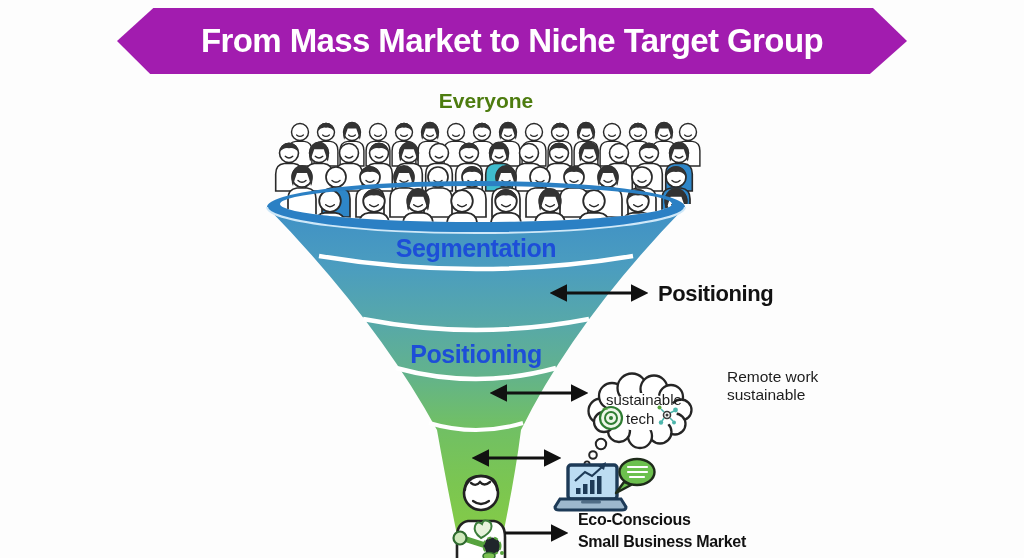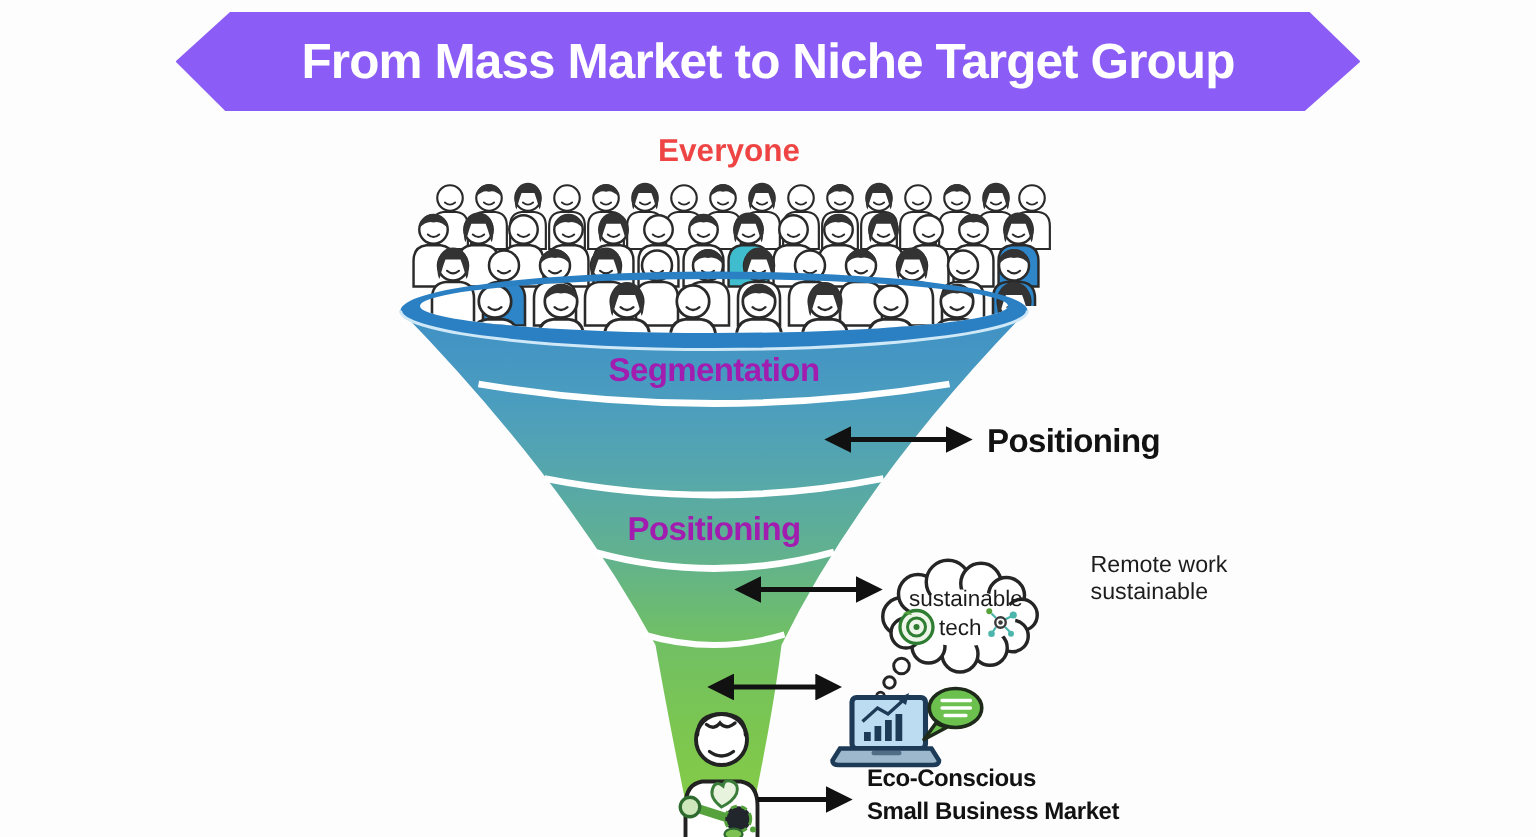--- a/index.html
+++ b/index.html
@@ -1,26 +1,26 @@
 <!DOCTYPE html>
 <html><head>
 <meta charset="utf-8">
 <style>
   html,body{margin:0;padding:0;background:#fff;}
   .stage{position:relative;width:1024px;height:558px;background:#fdfdfd;overflow:hidden;
          font-family:"Liberation Sans",sans-serif;color:#1b1b1b;}
   .stage svg.scene{position:absolute;left:0;top:0;}
-  .banner{position:absolute;left:117px;top:8px;width:790px;height:66px;background:#8b5cf6;
+  .banner{position:absolute;left:117px;top:8px;width:790px;height:66px;background:#a21caf;
           clip-path:polygon(4.6% 0,95.7% 0,100% 50%,95.3% 100%,4.2% 100%,0% 50%);
           display:flex;align-items:center;justify-content:center;}
   .banner span{color:#ffffff;font-weight:bold;font-size:33px;letter-spacing:-0.6px;white-space:nowrap;}
   .lbl{position:absolute;white-space:nowrap;}
   .ctr{transform:translateX(-50%);}
-  .stage-lbl{font-weight:bold;font-size:22px;color:#a21caf;letter-spacing:-0.4px;}
-  .everyone{font-weight:bold;font-size:21px;color:#ef4444;}
+  .stage-lbl{font-weight:bold;font-size:25px;color:#1d4ed8;letter-spacing:-0.4px;}
+  .everyone{font-weight:bold;font-size:21px;color:#4d7c0f;}
   .callout-bold{font-weight:bold;font-size:22px;color:#121212;letter-spacing:-0.4px;}
   .small-txt{font-size:15.5px;line-height:17.5px;color:#1d1d1d;}
   .bubble-txt{font-size:15px;color:#1c1c1c;}
   .persona-txt{font-weight:bold;font-size:16px;line-height:21.5px;color:#121212;letter-spacing:-0.3px;}
 </style>
 </head>
 <body>
 
 <div class="stage">
 

